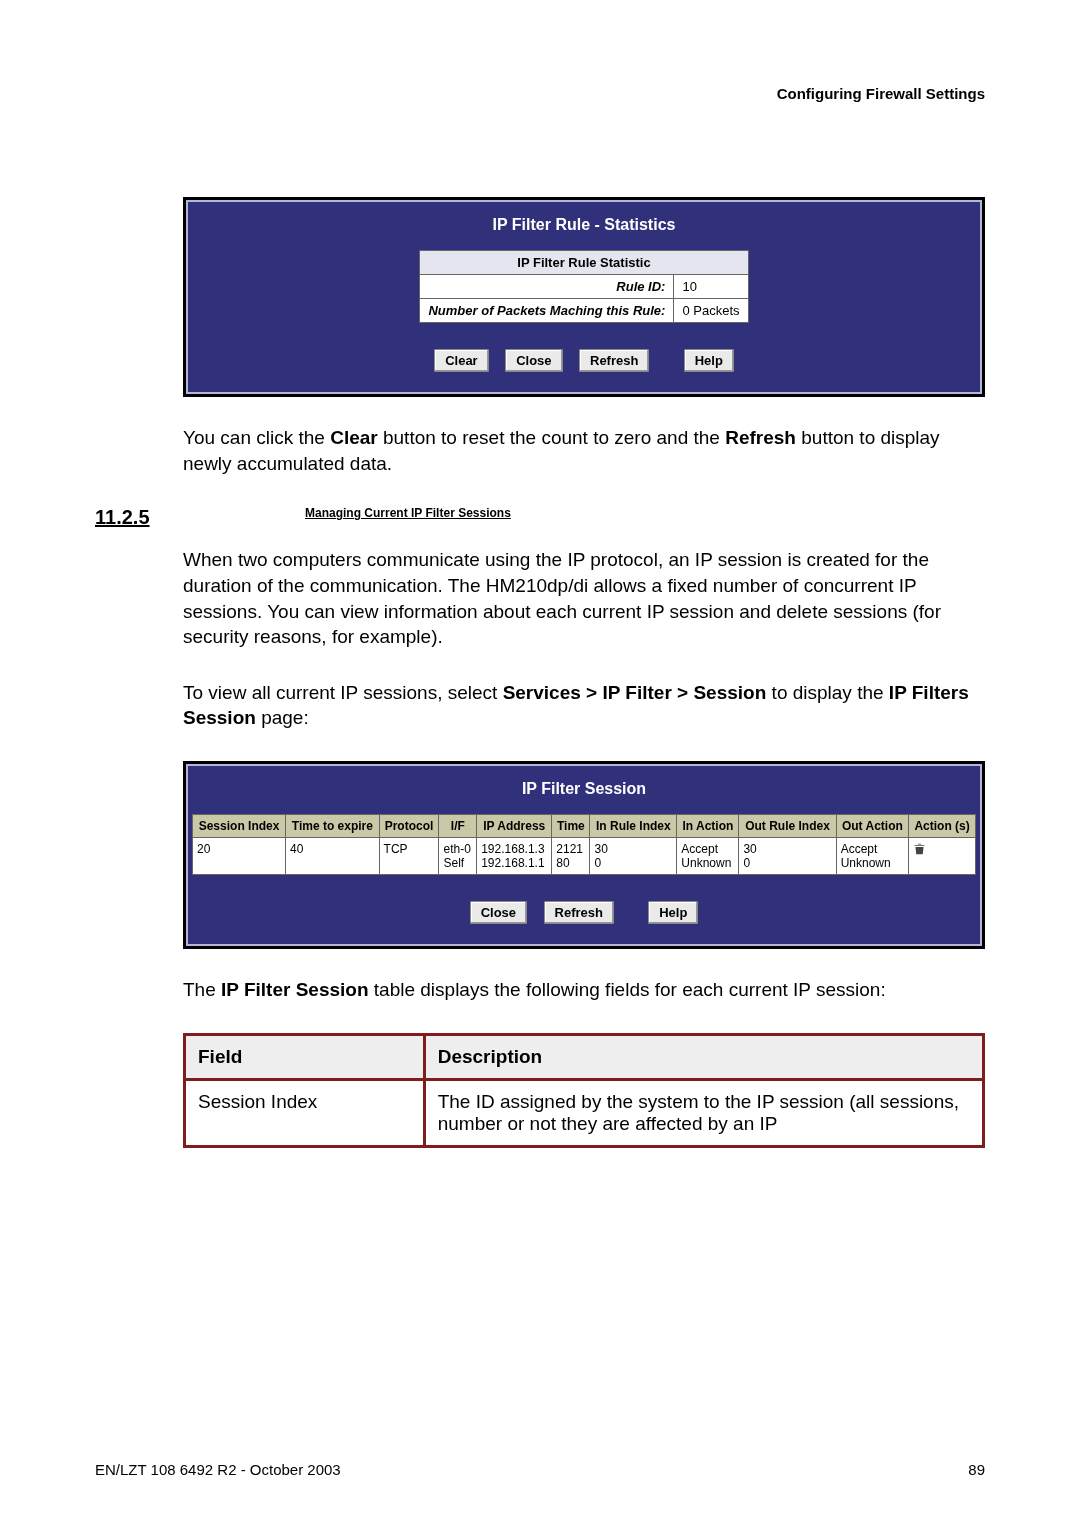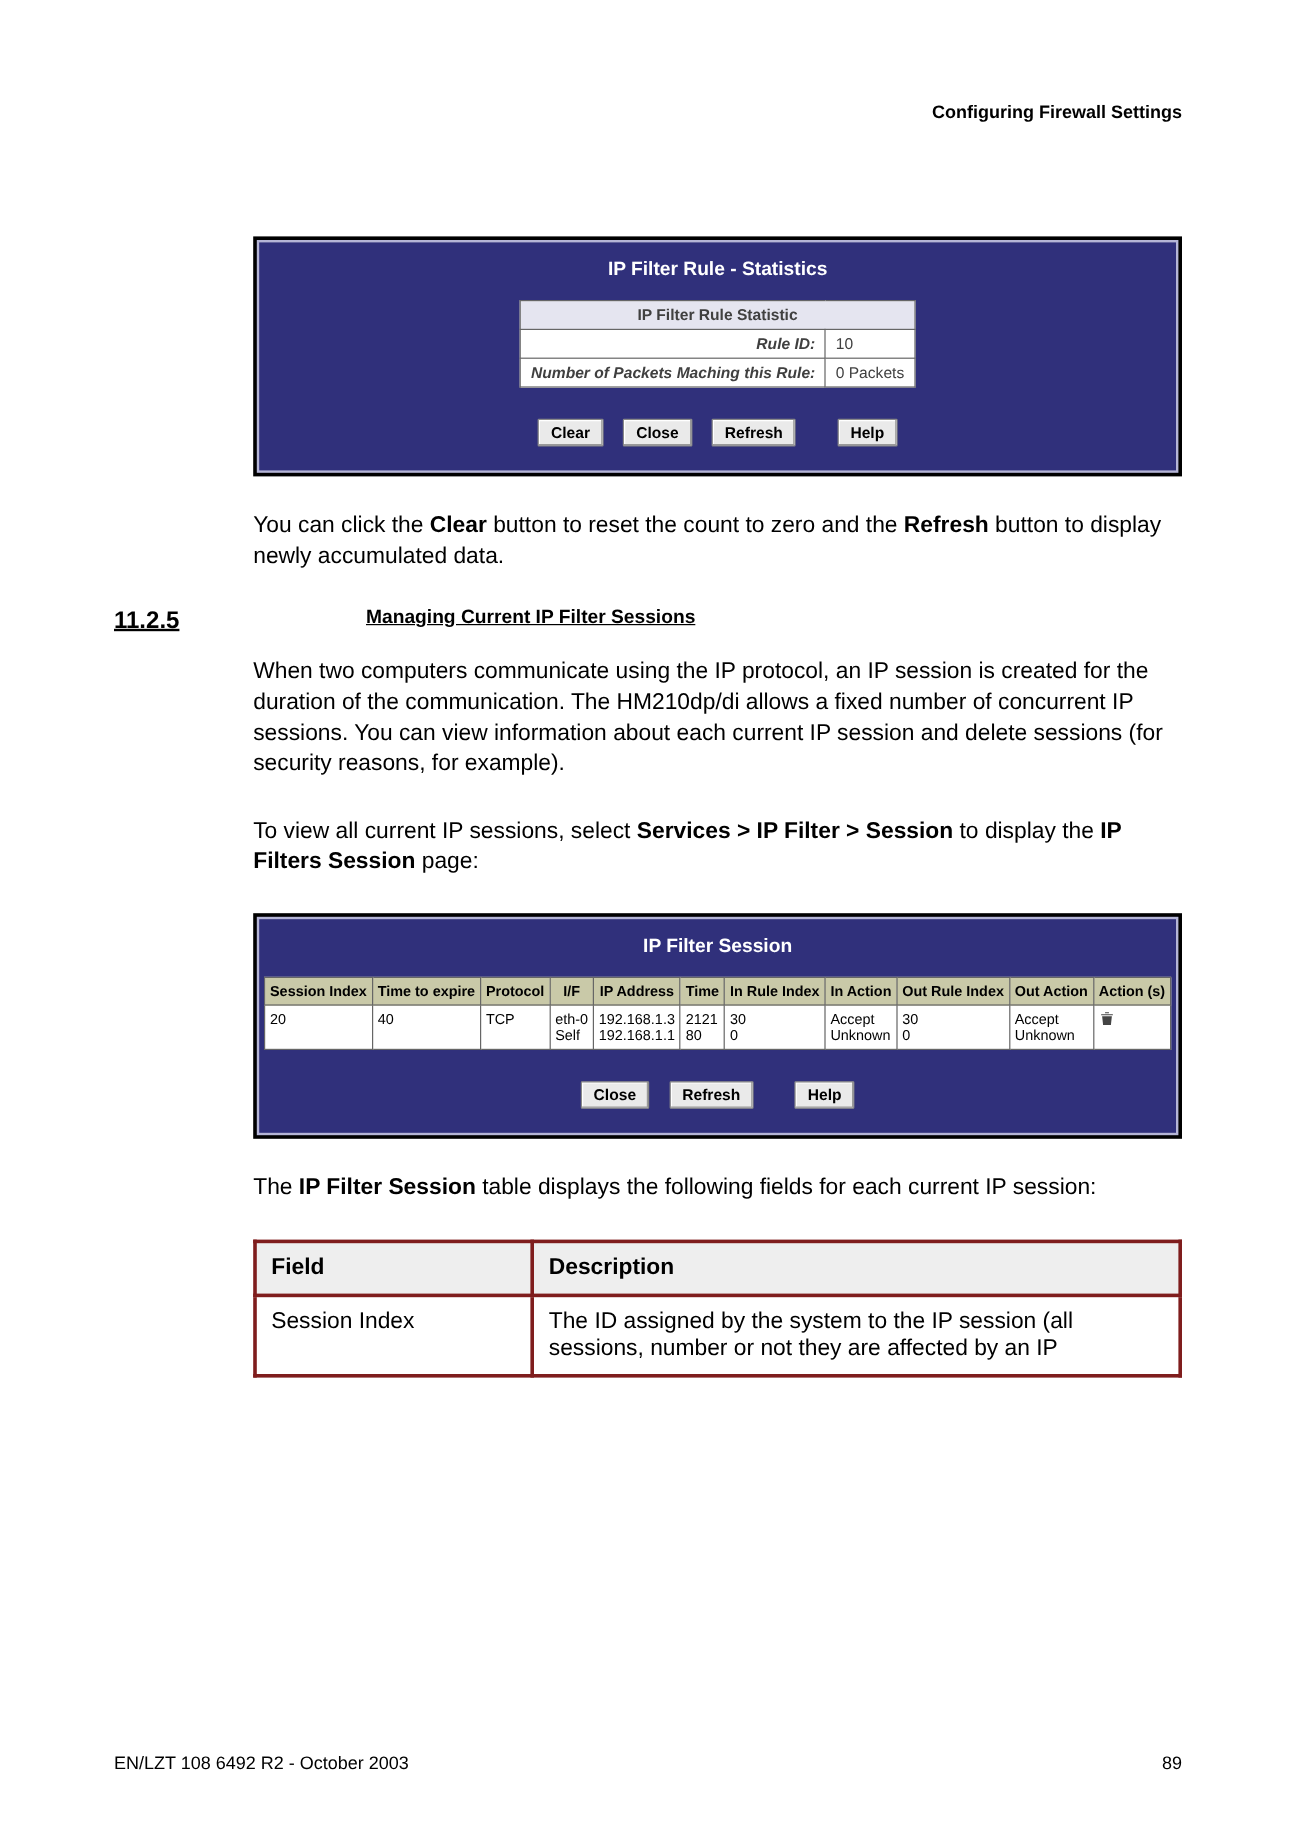--- a/index.html
+++ b/index.html
@@ -1,33 +1,33 @@
 <!DOCTYPE html>
 <html><head>
 <meta charset="utf-8">
 <style>
   body { margin: 0; background: #fff; font-family: Arial, Helvetica, sans-serif; color: #000; }
   .page { width: 1080px; height: 1528px; margin: 0 auto; position: relative; box-sizing: border-box; padding: 85px 95px 5px 95px; }
   .header-right { text-align: right; font-size: 15px; font-weight: bold; margin-bottom: 95px; }
-  .content { margin-left: 116px; }
+  .content { margin-left: 88px; }
   .panel-outer { background: #000; padding: 3px; margin-bottom: 28px; }
   .panel-mid { background: #b5b5d6; padding: 2px; }
   .panel-inner { background: #30307b; color: #fff; padding: 14px 14px 20px; }
   .panel-title { text-align: center; font-weight: bold; font-size: 16px; margin-bottom: 16px; }
   .stat-table-wrap { display: flex; justify-content: center; margin-bottom: 26px; }
-  .stat-table { border-collapse: collapse; background: #fff; color: #404040; font-size: 13px; }
+  .stat-table { border-collapse: collapse; background: #fff; color: #000000; font-size: 13px; }
   .stat-table td { border: 1px solid #666; padding: 4px 8px; }
   .stat-table .hdr { background: #e5e5f0; font-weight: bold; text-align: center; }
   .stat-table .lbl { font-weight: bold; font-style: italic; text-align: right; background: #fff; }
   .btn-row { text-align: center; }
   .ui-btn { display: inline-block; background: #eaeaea; color: #000; font-weight: bold; font-size: 13px; padding: 3px 10px; margin: 0 6px; border: 1px solid #888; border-radius: 1px; box-shadow: inset -1px -1px 0 #999, inset 1px 1px 0 #fff; }
   .body-text { font-size: 19px; line-height: 1.35; margin-bottom: 30px; }
   .sec-row { display: flex; align-items: flex-start; margin-bottom: 18px; text-decoration: underline; }
   .sec-num { width: 210px; font-weight: bold; font-size: 20px; flex-shrink: 0; }
-  .sec-title { font-weight: bold; font-size: 16px; }
+  .sec-title { font-weight: bold; font-size: 12px; }
   .panel2-outer { background: #000; padding: 3px; margin-bottom: 28px; }
   .panel2-mid { background: #b5b5d6; padding: 2px; }
   .panel2-inner { background: #30307b; color: #fff; padding: 14px 4px 20px; }
   .sess-table-wrap { display: flex; justify-content: center; margin-bottom: 26px; }
   .sess-table { border-collapse: collapse; background: #fff; color: #000; font-size: 12px; width: 100%; }
   .sess-table th { background: #c9c9a8; border: 1px solid #666; padding: 4px 4px; font-weight: bold; text-align: center; }
   .sess-table td { border: 1px solid #666; padding: 4px 4px; vertical-align: top; }
   .trash { display: inline-block; width: 13px; height: 13px; }
   .desc-table { border-collapse: collapse; width: 100%; font-size: 19px; }
   .desc-table th, .desc-table td { border: 3px solid #7f1d1d; padding: 10px 12px; text-align: left; vertical-align: top; }

